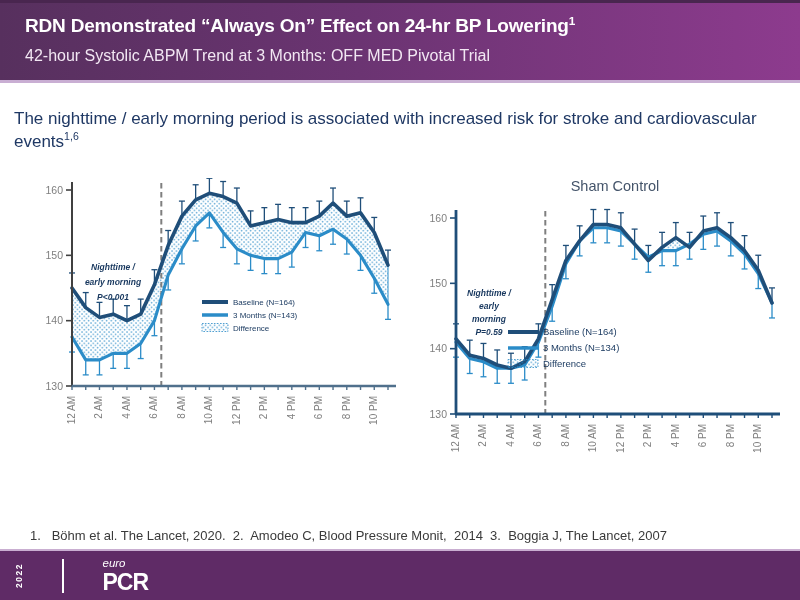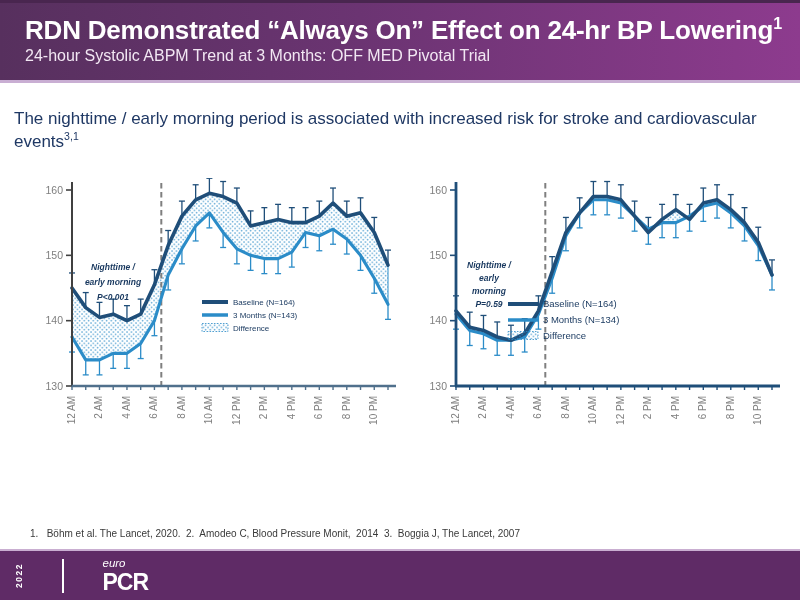--- a/index.html
+++ b/index.html
@@ -10,21 +10,21 @@
   
   .header{
     position:absolute;left:0;top:0;width:800px;height:80px;
     background:linear-gradient(90deg,#57305e 0%,#6b3472 45%,#8d3b8e 100%);
     border-top:3px solid #49264f;
     box-sizing:border-box;
   }
   .header-strip{position:absolute;left:0;top:80px;width:800px;height:3px;background:#c9aed3;}
   .page-title{
     position:absolute;left:25px;top:11px;width:760px;
-    color:#ffffff;font-size:26px;font-weight:600;letter-spacing:-0.2px;
+    color:#ffffff;font-size:19px;font-weight:600;letter-spacing:-0.2px;
   }
   .page-subtitle{
     position:absolute;left:25px;top:44px;width:760px;
     color:#f2e7f3;font-size:16px;font-weight:500;
   }
   sup{font-size:62%;}
   
   .statement{
     position:absolute;left:14px;top:108px;width:778px;
     color:#1F3864;font-size:17px;line-height:1.32;font-weight:500;
@@ -34,21 +34,21 @@
   .chart-block.left{left:36px;}
   .chart-block.right{left:420px;}
   .chart-title{
     width:372px;box-sizing:border-box;padding-left:18px;text-align:center;
     color:#44546A;font-size:14.5px;font-weight:500;height:20px;margin-bottom:8px;
   }
   svg{display:block;font-family:inherit;}
   
   .footnote{
     position:absolute;left:30px;top:528px;width:740px;
-    color:#3a3a3a;font-size:10px;white-space:pre;
+    color:#3a3a3a;font-size:13px;white-space:pre;
   }
   
   .footer-bar{
     position:absolute;left:0;top:549px;width:800px;height:51px;
     background:#5f2b66;border-top:2px solid #c9aed1;box-sizing:border-box;
   }
   .europcr-logo{position:absolute;left:14px;top:7px;display:flex;align-items:center;color:#fff;gap:35px;}
   .europcr-year{
     writing-mode:vertical-rl;transform:rotate(180deg);
     font-size:8.5px;font-weight:bold;letter-spacing:1.5px;margin-right:3px;
@@ -68,25 +68,25 @@
   .eapci-col{display:flex;flex-direction:column;line-height:1;}
   .eapci-name{color:#20335C;font-size:13px;font-weight:bold;letter-spacing:0.5px;}
   .eapci-sub{color:#9E1B30;font-size:4.5px;margin-top:2px;display:flex;align-items:center;gap:1px;}
   .eapci-dot{width:4px;height:4px;border-radius:50%;background:#9E1B30;display:inline-block;}
 </style>
 </head>
 <body>
 
 <div class="header">
   <div class="page-title"><span>RDN Demonstrated “Always On” Effect on 24-hr BP Lowering</span><sup>1</sup></div>
-  <div class="page-subtitle">24-hour Systolic ABPM Trend at 3 Months: OFF MED Pivotal Trial</div>
+  <div class="page-subtitle">42-hour Systolic ABPM Trend at 3 Months: OFF MED Pivotal Trial</div>
 </div>
 <div class="header-strip"></div>
 
-<div class="statement"><span>The nighttime / early morning period is associated with increased risk for stroke and cardiovascular events</span><sup>3,1</sup></div>
+<div class="statement"><span>The nighttime / early morning period is associated with increased risk for stroke and cardiovascular events</span><sup>1,6</sup></div>
 
 <div class="chart-block left">
   <svg width="372" height="282" viewBox="0 0 372 282">
       <defs>
         <pattern id="dots0" width="4.5" height="4.5" patternUnits="userSpaceOnUse">
           <circle cx="1" cy="1" r="0.8" fill="#2B8CC8" opacity="0.85"></circle>
           <circle cx="3.2" cy="3.2" r="0.8" fill="#2B8CC8" opacity="0.85"></circle>
         </pattern>
       </defs>
       <g>
@@ -255,20 +255,21 @@
         <text x="197" y="127" font-size="8" fill="#17375E">Baseline (N=164)</text>
         <line x1="166" y1="137" x2="192" y2="137" stroke="#2B8CC8" stroke-width="3.5"></line>
         <text x="197" y="140" font-size="8" fill="#17375E">3 Months (N=143)</text>
         <rect x="166" y="145.5" width="26" height="8" fill="url(#dots0)" stroke="#2B8CC8" stroke-width="0.8" stroke-dasharray="1.5 1.5"></rect>
         <text x="197" y="153" font-size="8" fill="#17375E">Difference</text>
       </g>
     </svg>
 </div>
 
 <div class="chart-block right">
+  <div class="chart-title">Sham Control</div>
   <svg width="372" height="282" viewBox="0 0 372 282">
       <defs>
         <pattern id="dots1" width="4.5" height="4.5" patternUnits="userSpaceOnUse">
           <circle cx="1" cy="1" r="0.8" fill="#2B8CC8" opacity="0.85"></circle>
           <circle cx="3.2" cy="3.2" r="0.8" fill="#2B8CC8" opacity="0.85"></circle>
         </pattern>
       </defs>
       <g>
         <path d="M 36 132.86666666666667 L 49.73913043478261 149.2 L 63.47826086956522 152.46666666666667 L 77.21739130434783 159 L 90.95652173913044 162.26666666666668 L 104.69565217391305 155.73333333333332 L 118.43478260869566 132.86666666666667 L 132.17391304347825 93.66666666666667 L 145.91304347826087 54.46666666666667 L 159.6521739130435 34.86666666666667 L 173.3913043478261 18.53333333333333 L 187.1304347826087 18.53333333333333 L 200.8695652173913 21.8 L 214.6086956521739 38.13333333333333 L 228.34782608695653 54.46666666666667 L 242.08695652173913 41.4 L 255.82608695652175 31.6 L 269.5652173913044 41.4 L 283.304347826087 25.066666666666666 L 297.04347826086956 21.8 L 310.7826086956522 31.6 L 324.5217391304348 44.666666666666664 L 338.2608695652174 64.26666666666667 L 352 96.93333333333334 L 352 96.93333333333334 L 338.2608695652174 67.53333333333333 L 324.5217391304348 47.93333333333333 L 310.7826086956522 34.86666666666667 L 297.04347826086956 25.066666666666666 L 283.304347826087 28.333333333333332 L 269.5652173913044 38.13333333333333 L 255.82608695652175 44.666666666666664 L 242.08695652173913 44.666666666666664 L 228.34782608695653 51.2 L 214.6086956521739 38.13333333333333 L 200.8695652173913 25.066666666666666 L 187.1304347826087 21.8 L 173.3913043478261 21.8 L 159.6521739130435 34.86666666666667 L 145.91304347826087 57.733333333333334 L 132.17391304347825 100.2 L 118.43478260869566 136.13333333333333 L 104.69565217391305 159 L 90.95652173913044 162.26666666666668 L 77.21739130434783 162.26666666666668 L 63.47826086956522 155.73333333333332 L 49.73913043478261 152.46666666666667 L 36 136.13333333333333 Z" fill="url(#dots1)" stroke="#2B8CC8" stroke-width="1"></path>
       </g>

